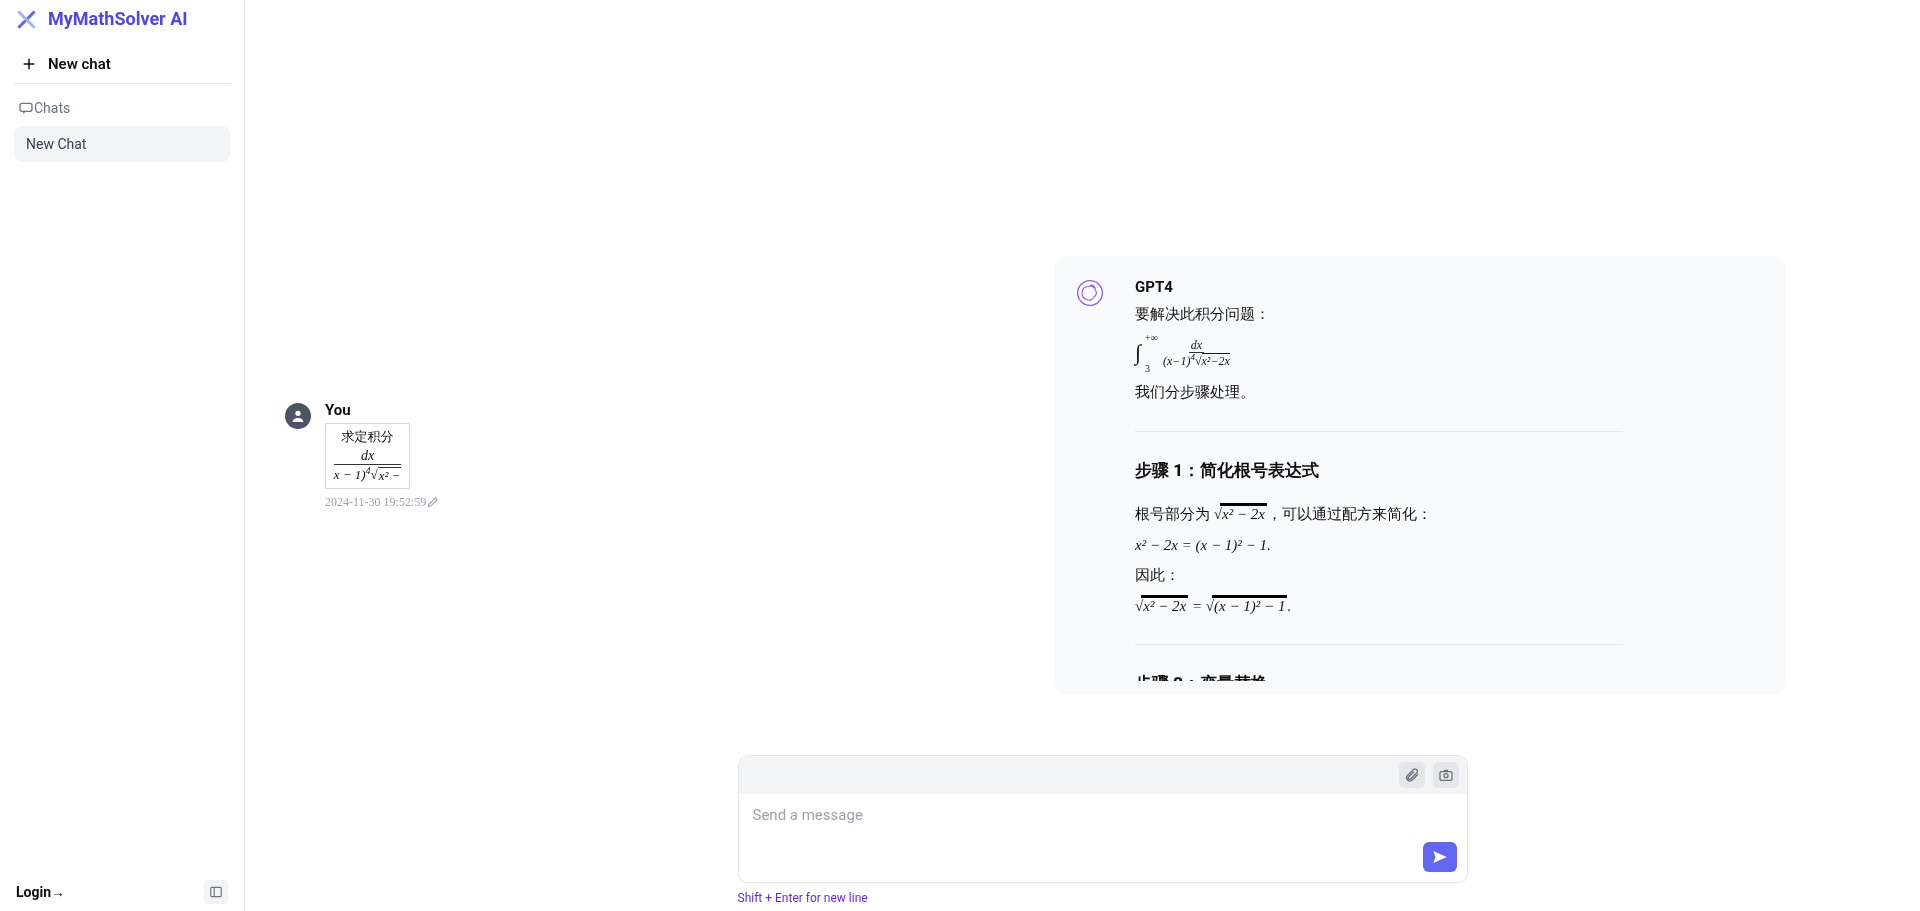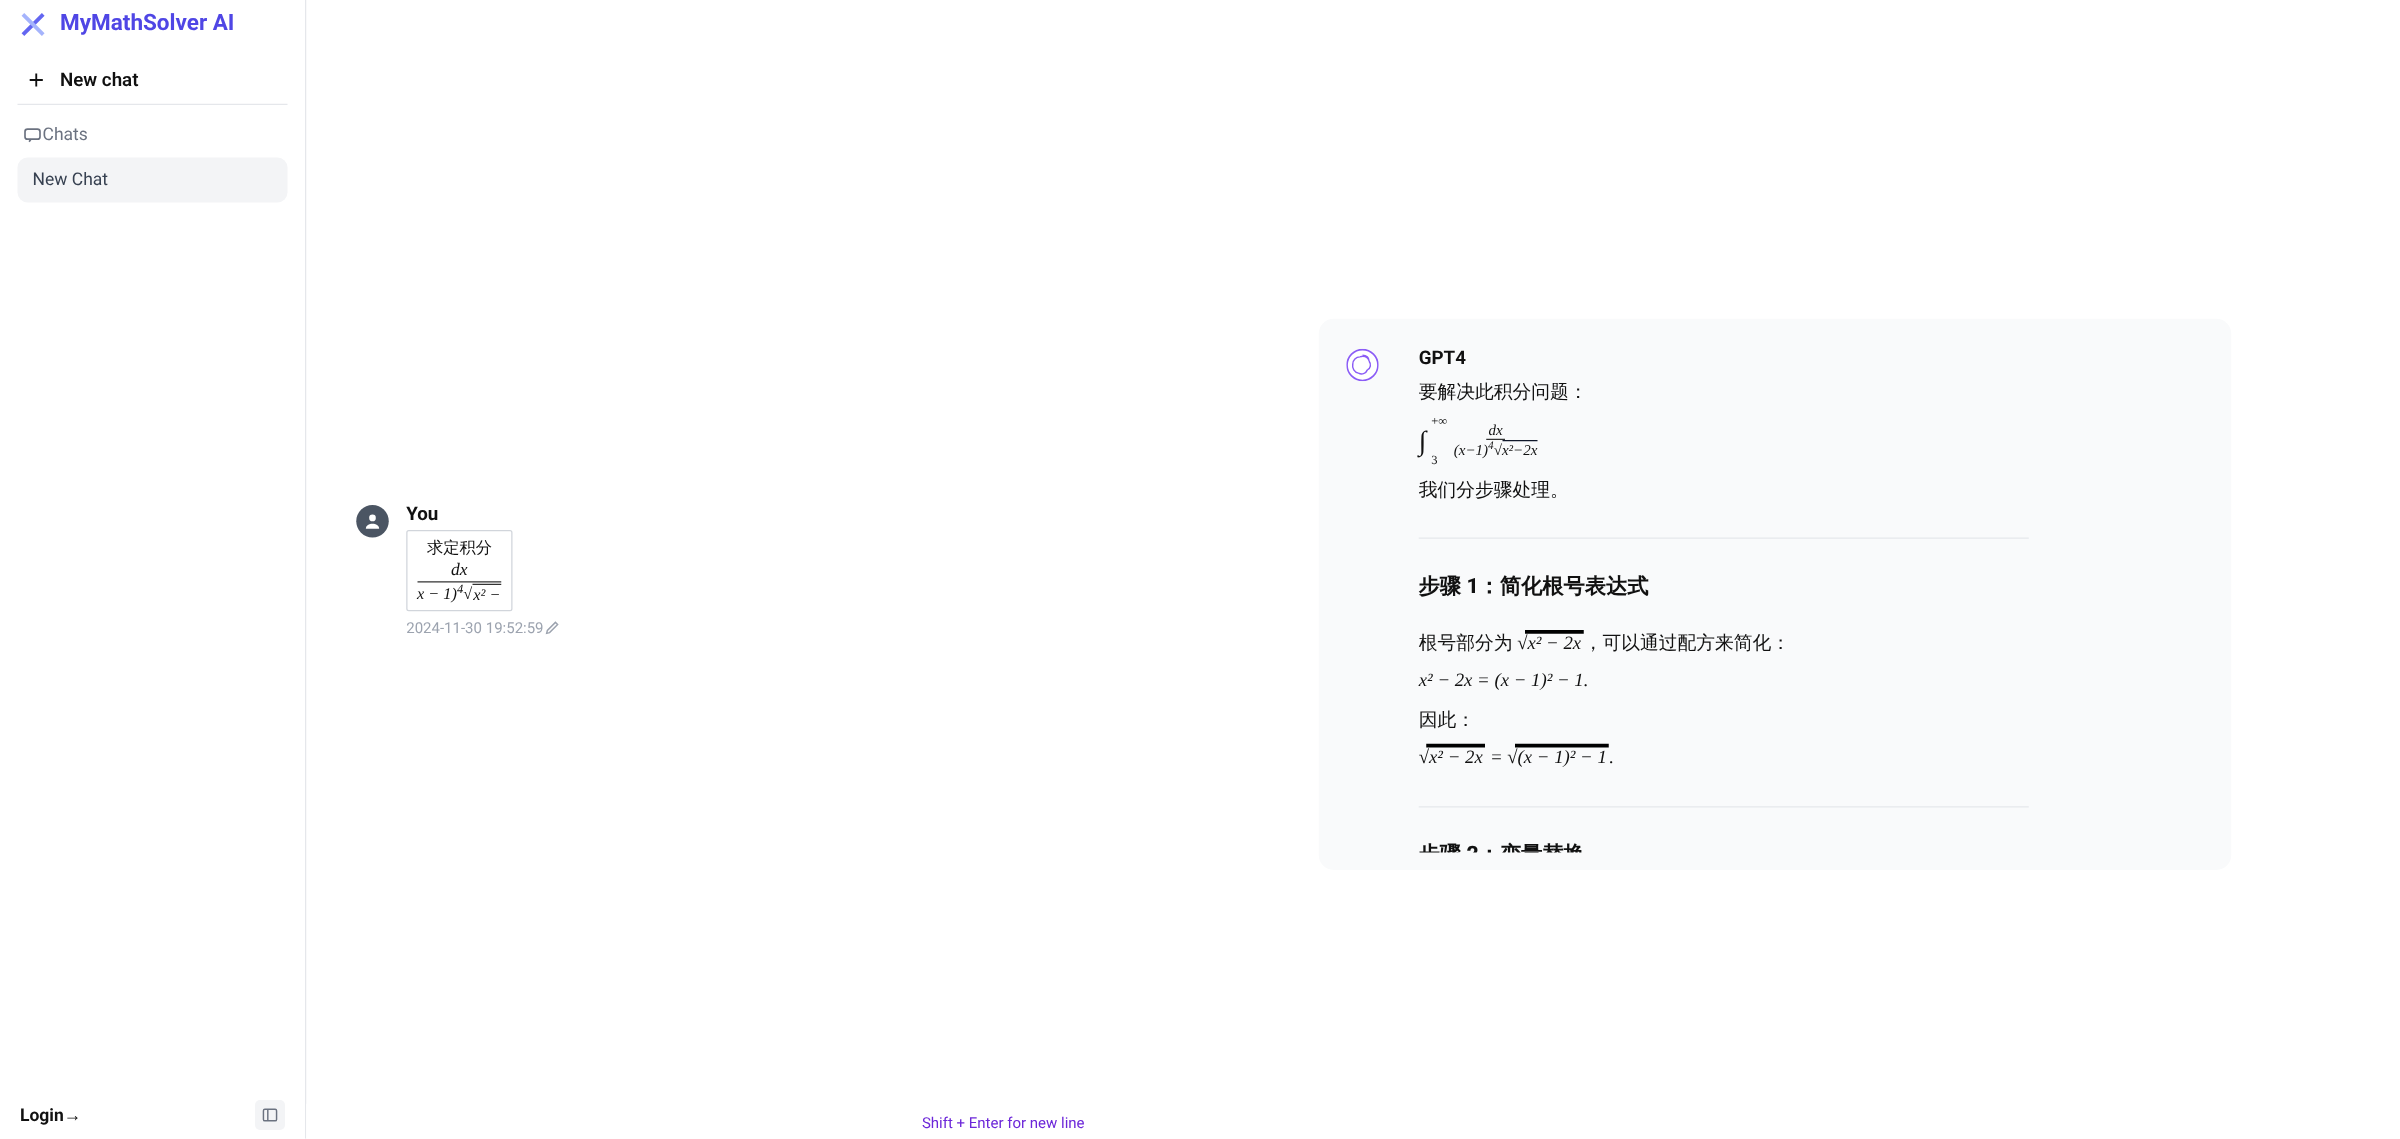--- a/index.html
+++ b/index.html
@@ -24,21 +24,21 @@
     .avatar-user { background: #4b5563; color: #fff; }
     .avatar-bot { background: #fff; border: none; }
     .avatar-bot-img { width: 26px; height: 26px; }
     .msg-body { flex: 1; min-width: 0; }
     .msg-name { font-weight: 700; font-size: 15px; margin-bottom: 4px; }
     .user-img-box { border: 1px solid #d1d5db; border-radius: 2px; width: 85px; padding: 4px 0; display: flex; flex-direction: column; align-items: center; font-family: 'Times New Roman', serif; }
     .user-img-title { font-size: 13px; }
     .user-img-frac { font-size: 14px; font-style: italic; text-align: center; }
     .user-img-num { border-bottom: 1px solid #333; padding: 0 18px; margin-top: 2px; font-size: 14px; }
     .user-img-den { font-size: 13px; white-space: nowrap; }
-    .msg-meta { display: flex; align-items: center; gap: 0; color: #9ca3af; font-size: 12px; margin-top: 6px; }
+    .msg-meta { display: flex; align-items: center; gap: 0; color: #9ca3af; font-size: 12px; margin-top: 6px; font-family: Liberation Serif, serif; }
     .edit-icon { width: 14px; height: 14px; cursor: pointer; }
     .bot-block { background: #f9fafb; border-radius: 12px; padding: 22px 0 0 0; margin-top: 40px; width: 730px; margin-left: 40px; }
     .bot-inner { display: flex; gap: 32px; padding: 0 22px; }
     .bot-content { flex: 1; padding-right: 140px; font-size: 15px; line-height: 1.9; }
     .bot-content p { margin-bottom: 2px; }
     .hr { border: none; border-top: 1px solid #e5e7eb; margin: 24px 0 22px; }
     h3.step { font-size: 17px; font-weight: 800; margin-bottom: 14px; }
     .math { font-family: 'Times New Roman', serif; font-style: italic; }
     .sqrt::before { content: "√"; font-style: normal; margin-right: -2px; }
     .sqrt > span { border-top: 3px solid #000000; padding: 0 2px; }
@@ -161,16 +161,40 @@
                 <hr class="hr">
                 <h3 class="step peek-step2">步骤 2：变量替换</h3>
               </div>
             </div>
           </div>
         </div>
       </div>
     </div>
 
     <div class="composer-region">
+      <div class="composer">
+        <div class="composer-toolbar">
+          <div class="tool-btn">
+            <svg width="16" height="16" viewBox="0 0 24 24" stroke="#6b7280" stroke-width="2" fill="none">
+                <path d="M21 11l-9 9a5 5 0 01-7-7l9-9a3.5 3.5 0 015 5l-9 9a2 2 0 01-3-3l8-8"></path>
+              </svg>
+          </div>
+          <div class="tool-btn">
+            <svg width="16" height="16" viewBox="0 0 24 24" stroke="#6b7280" stroke-width="2" fill="none">
+                <rect x="3" y="7" width="18" height="13" rx="2"></rect>
+                <circle cx="12" cy="13" r="3"></circle>
+                <path d="M9 7l1-2h4l1 2"></path>
+              </svg>
+          </div>
+        </div>
+        <div class="composer-body">
+          <textarea class="composer-input" placeholder="Send a message" style=""></textarea>
+          <div class="send-btn">
+            <svg width="18" height="18" viewBox="0 0 24 24" fill="#fff">
+                <path d="M3 20l18-8L3 4l3 8-3 8z"></path>
+              </svg>
+          </div>
+        </div>
+      </div>
       <div class="hint">Shift + Enter for new line</div>
     </div>
   </div>
 </div>
 
 </body></html>

